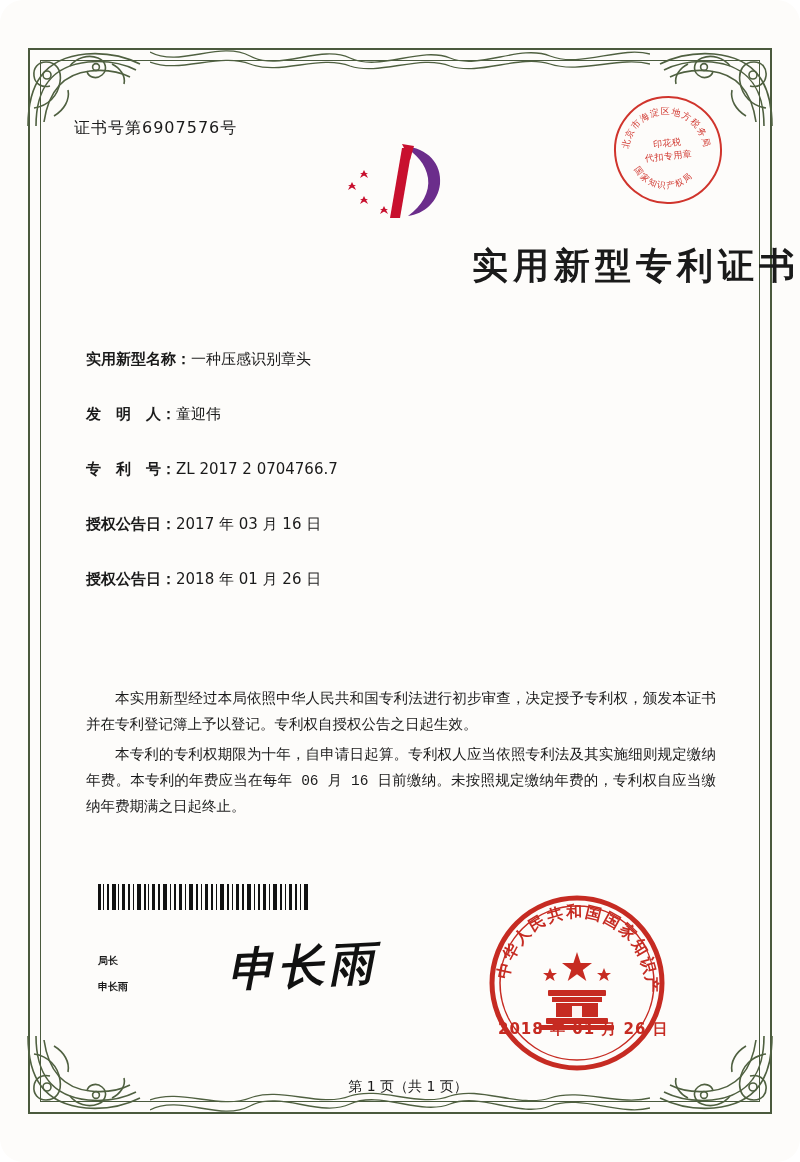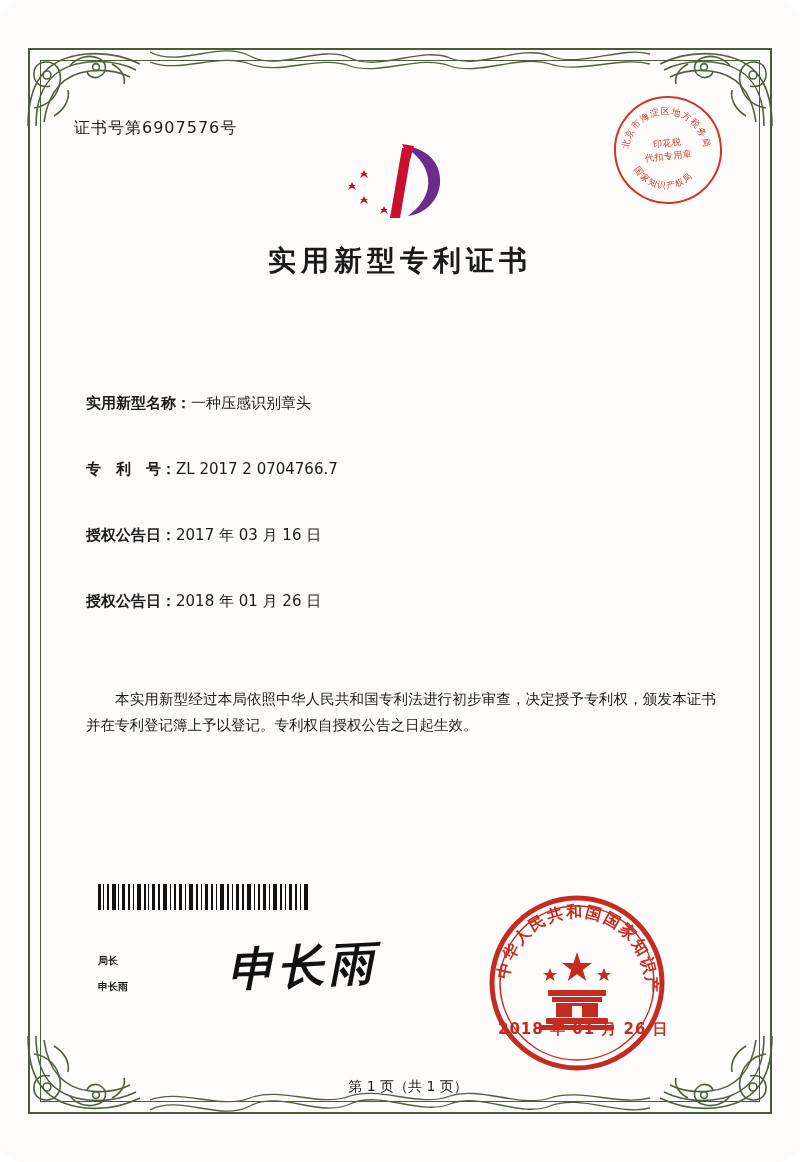--- a/index.html
+++ b/index.html
@@ -101,53 +101,53 @@
     line-height: 13px;
     text-align: center;
     letter-spacing: 0.5px;
   }
 
   
   .cert-title {
     position: absolute;
     left: 0; top: 242px;
     width: 800px;
-    text-align: center;
-    font-size: 28px;
+    text-align: right;
+    font-size: 36px;
     font-weight: bold;
     letter-spacing: 5px;
     font-family: "DejaVu Serif", "Liberation Serif", serif;
   }
 
   
   .fields {
     position: absolute;
     left: 86px; top: 348px;
     width: 640px;
   }
   .field-row {
     font-size: 15px;
     line-height: 22px;
     margin-bottom: 33px;
     white-space: nowrap;
-    margin-top: 44px;
   }
   .field-label {
     font-weight: bold;
     display: inline-block;
   }
   .field-value {
     display: inline-block;
   }
 
   
   .paragraphs {
     position: absolute;
     left: 86px; top: 686px;
     width: 630px;
+    font-family: Liberation Mono, monospace;
   }
   .para {
     font-size: 14.5px;
     line-height: 26px;
     text-indent: 2em;
     margin: 0 0 4px 0;
     text-align: justify;
   }
 
   
@@ -320,32 +320,36 @@
     <div class="mid">印花税<br>代扣专用章</div>
   </div>
 
   <div class="cert-title">实用新型专利证书</div>
 
   <div class="fields">
     <div class="field-row">
       <span class="field-label">实用新型名称：</span><span class="field-value">一种压感识别章头</span>
     </div>
     <div class="field-row">
+      <span class="field-label">发　明　人：</span><span class="field-value">童迎伟</span>
+    </div>
+    <div class="field-row">
       <span class="field-label">专　利　号：</span><span class="field-value">ZL 2017 2 0704766.7</span>
     </div>
     <div class="field-row">
       <span class="field-label">授权公告日：</span><span class="field-value">2017 年 03 月 16 日</span>
     </div>
     <div class="field-row">
       <span class="field-label">授权公告日：</span><span class="field-value">2018 年 01 月 26 日</span>
     </div>
   </div>
 
   <div class="paragraphs">
     <p class="para">本实用新型经过本局依照中华人民共和国专利法进行初步审查，决定授予专利权，颁发本证书并在专利登记簿上予以登记。专利权自授权公告之日起生效。</p>
+    <p class="para">本专利的专利权期限为十年，自申请日起算。专利权人应当依照专利法及其实施细则规定缴纳年费。本专利的年费应当在每年 06 月 16 日前缴纳。未按照规定缴纳年费的，专利权自应当缴纳年费期满之日起终止。</p>
   </div>
 
   <div class="barcode">
     <svg width="212" height="26" viewBox="0 0 212 26">
       <g fill="#111">
         <rect x="0" y="0" width="3" height="26"></rect>
           <rect x="5" y="0" width="1" height="26"></rect>
         <rect x="9" y="0" width="2" height="26"></rect>
           <rect x="14" y="0" width="4" height="26"></rect>
         <rect x="20" y="0" width="1" height="26"></rect>

